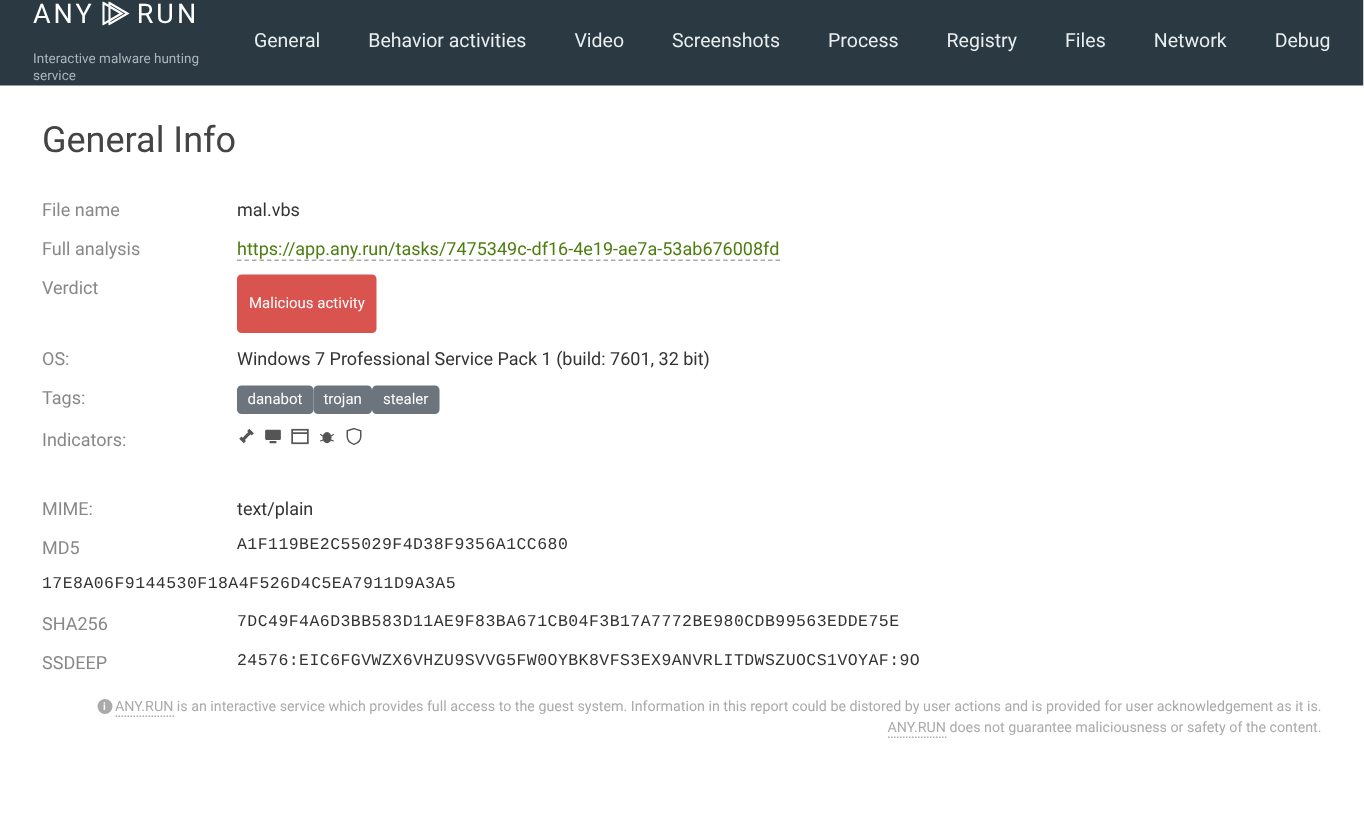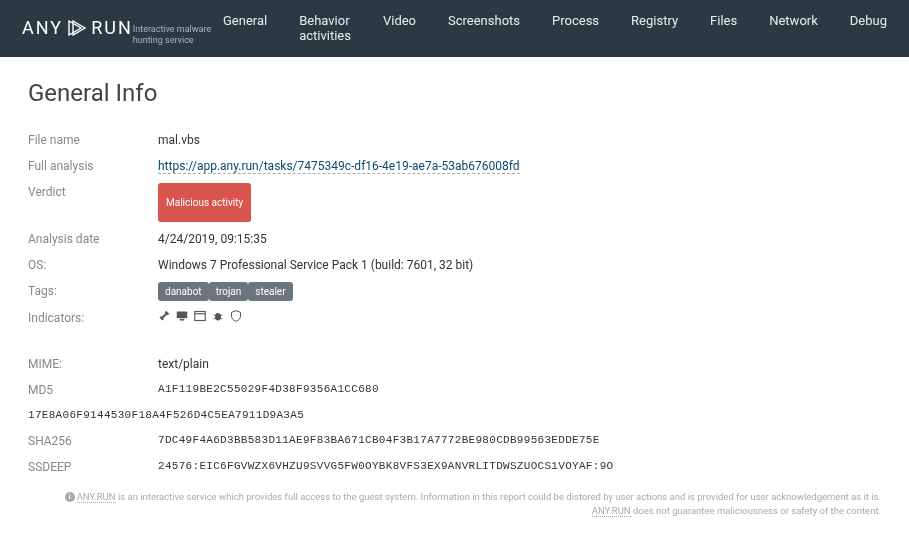--- a/index.html
+++ b/index.html
@@ -1,29 +1,29 @@
 <!DOCTYPE html>
 <html><head>
 <meta charset="utf-8">
 <style>
 *{margin:0;padding:0;box-sizing:border-box}
 body{font-family:-apple-system,BlinkMacSystemFont,"Segoe UI",Roboto,Arial,sans-serif;font-size:13px;color:#333;background:#fff;width:909px}
 .header{background:#2b3a42;color:#fff;display:flex;align-items:center;padding:8px 22px 10px;height:57px}
-.brand{display:flex;flex-direction:row}
+.brand{display:flex;flex-direction:column}
 .brand-logo{font-size:18px;font-weight:400;letter-spacing:2px;display:flex;align-items:center;gap:4px}
 .brand-logo .tri{display:inline-flex}
 .brand-sub{font-size:9px;color:#aab5bb;margin-top:15px;max-width:140px;line-height:1.2}
 .nav{margin-left:auto;display:flex;gap:32px}
 .nav a{color:#e8edf0;text-decoration:none;font-size:13px;cursor:pointer}
 .main{padding:22px 28px}
 h1{font-size:24px;font-weight:400;color:#444;margin-bottom:24px}
 .row{display:flex;margin-bottom:8px;line-height:1.5}
 .label{width:130px;color:#888;font-size:12px}
 .val{flex:1;font-size:12px;color:#333}
-.link{color:#0c4a6e;border-bottom:1px dashed #aaa;text-decoration:none;cursor:pointer}
+.link{color:#4d7c0f;border-bottom:1px dashed #aaa;text-decoration:none;cursor:pointer}
 .badge-red{display:inline-block;background:#d9534f;color:#fff;font-size:10px;padding:12px 8px;border-radius:3px}
 .tag{display:inline-block;background:#6c757d;color:#fff;font-size:10px;padding:2px 7px;border-radius:3px;margin-right:0}
 .ind{display:flex;gap:6px}
 .ind svg{width:12px;height:12px;fill:#555}
 .mono{font-family:Liberation Mono, monospace;font-size:11px;letter-spacing:0.3px}
 .spacer{height:20px}
 .disclaimer{font-size:9.5px;color:#aaa;text-align:right;margin:14px 0 24px;line-height:1.5}
 .disclaimer .u{border-bottom:1px dotted #aaa}
 .icon-info{display:inline-block;width:10px;height:10px;border-radius:50%;background:#aaa;color:#fff;font-size:7px;text-align:center;line-height:10px;font-weight:bold;margin-right:2px;vertical-align:1px}
 </style>
@@ -63,24 +63,20 @@
       <div class="label">File name</div>
       <div class="val">mal.vbs</div>
     </div>
   <div class="row">
       <div class="label">Full analysis</div>
       <div class="val"><a class="link">https://app.any.run/tasks/7475349c-df16-4e19-ae7a-53ab676008fd</a></div>
     </div>
   <div class="row">
       <div class="label">Verdict</div>
       <div class="val"><span class="badge-red">Malicious activity</span></div>
-    </div>
-  <div class="row">
-      <div class="label">Analysis date</div>
-      <div class="val">4/24/2019, 09:15:35</div>
     </div>
   <div class="row">
       <div class="label">OS:</div>
       <div class="val">Windows 7 Professional Service Pack 1 (build: 7601, 32 bit)</div>
     </div>
   <div class="row">
       <div class="label">Tags:</div>
       <div class="val"><span class="tag">danabot</span><span class="tag">trojan</span><span class="tag">stealer</span></div>
     </div>
   <div class="row">

